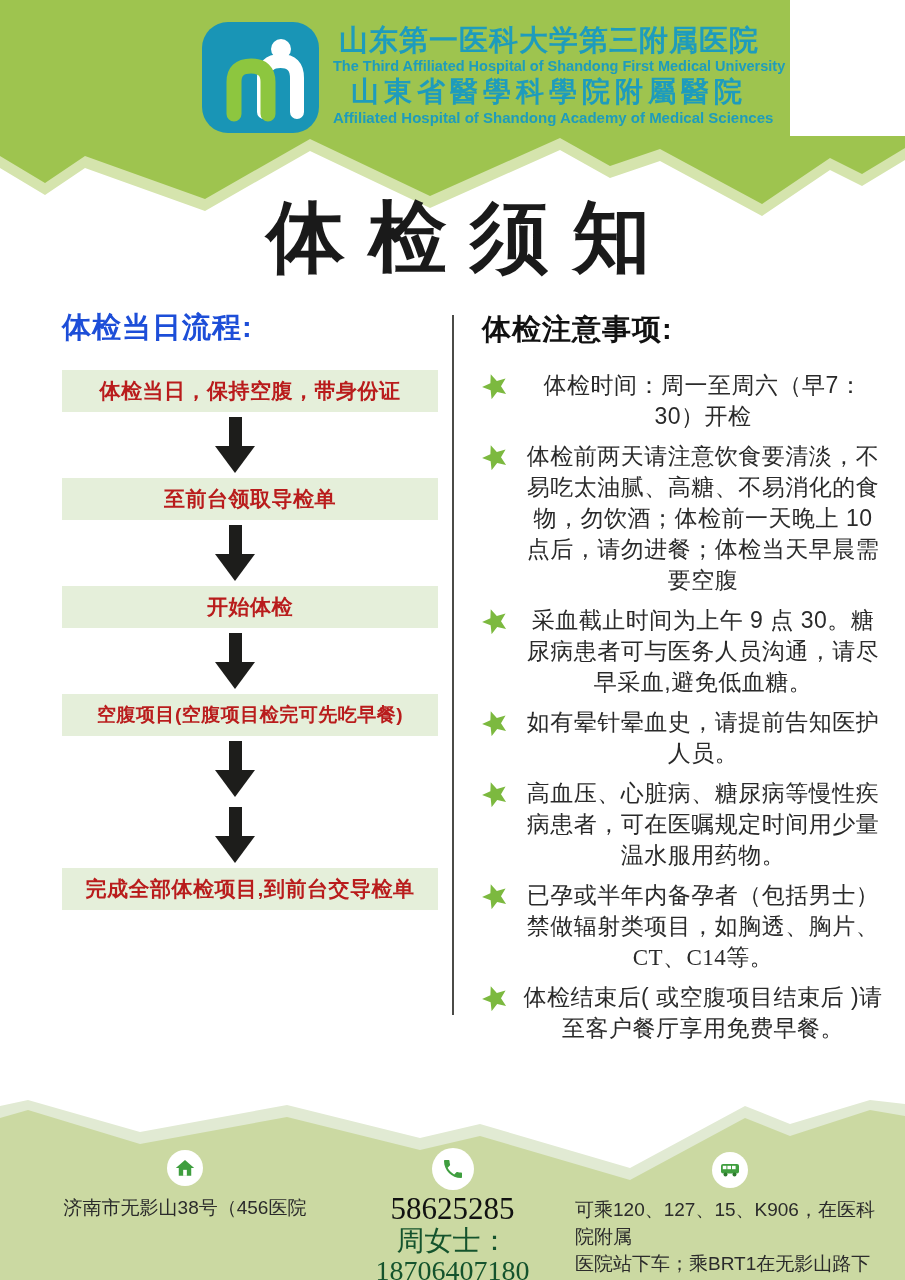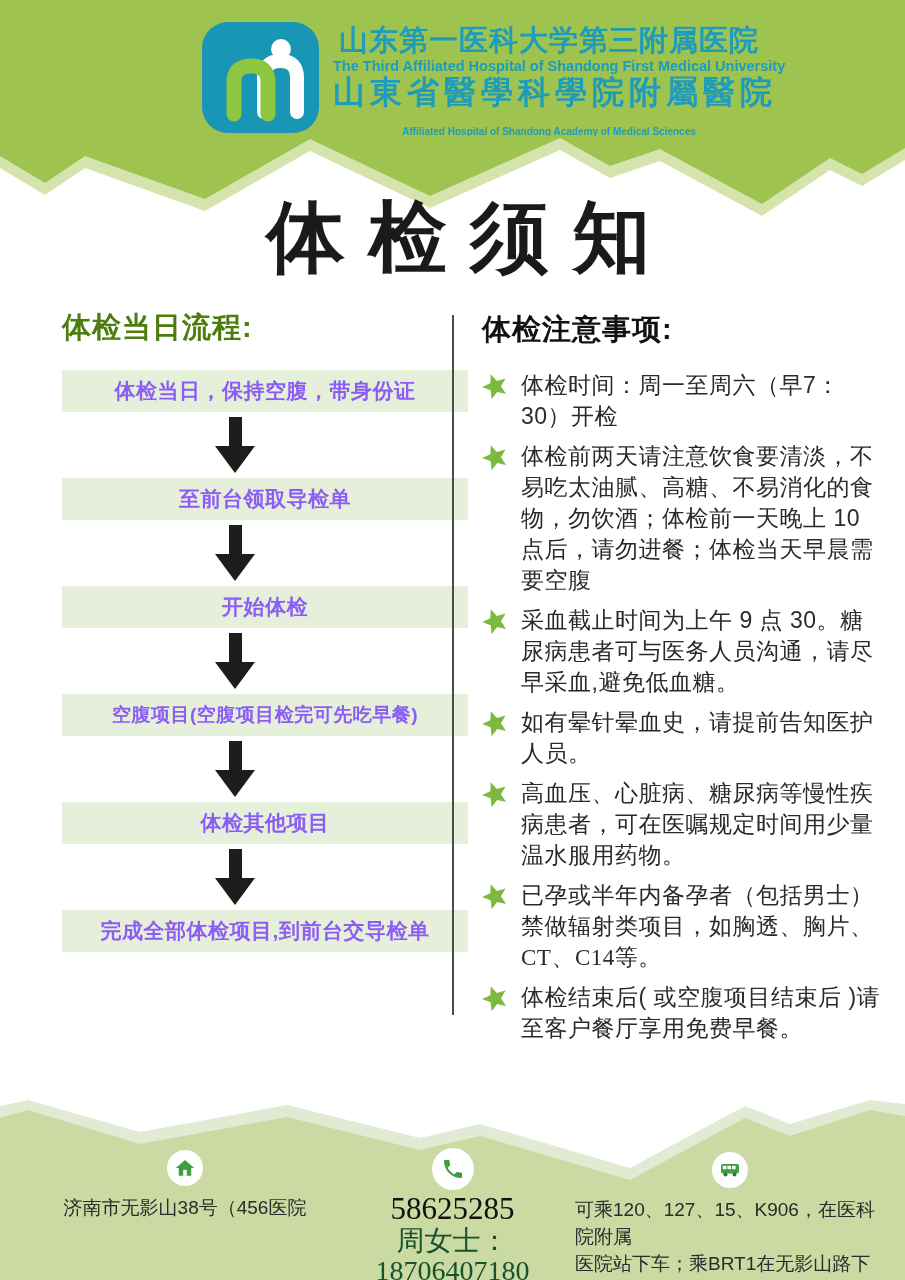--- a/index.html
+++ b/index.html
@@ -1,52 +1,52 @@
 <!DOCTYPE html>
 <html><head>
 <meta charset="utf-8">
 <style>
   * { margin:0; padding:0; box-sizing:border-box; }
   body { width:905px; height:1280px; font-family:"Liberation Sans", sans-serif; }
   .poster { position:relative; width:905px; height:1280px; background:#ffffff; overflow:hidden; }
 
   
-  .header { position:absolute; top:0; left:0; width:905px; height:136px; background:#9ec44f; }
+  .header { position:absolute; top:0; left:0; width:790px; height:136px; background:#9ec44f; }
   .header-inner { position:absolute; left:202px; top:22px; display:flex; gap:14px; }
   .logo-tile { width:117px; height:111px; flex-shrink:0; }
   .name-block { width:432px; text-align:center; color:#1e9cbc; }
   .name-cn1 { font-family:"Liberation Serif", serif; font-weight:bold; font-size:29px; letter-spacing:1px; line-height:36px; white-space:nowrap; }
   .name-en1 { font-weight:bold; font-size:14.5px; line-height:17px; white-space:nowrap; }
-  .name-cn2 { font-family:"Liberation Serif", serif; font-weight:bold; font-size:32px; letter-spacing:5px; line-height:34px; white-space:nowrap; }
-  .name-en2 { font-weight:bold; font-size:10px; line-height:17px; white-space:nowrap;margin-top:14px; }
+  .name-cn2 { font-family:"Liberation Serif", serif; font-weight:bold; font-size:28px; letter-spacing:5px; line-height:34px; white-space:nowrap; }
+  .name-en2 { font-weight:bold; font-size:15px; line-height:17px; white-space:nowrap; }
 
   .top-zigzag { position:absolute; top:136px; left:0; display:block; }
 
   
   .title { position:absolute; top:186px; left:0; width:905px; text-align:center;
            font-size:78px; font-weight:bold; color:#1a1a1a; letter-spacing:24px; padding-left:36px; }
 
   
   .flow-col { position:absolute; left:62px; top:308px; width:346px; }
-  .flow-heading { font-size:29px; font-weight:bold; color:#4d7c0f; margin-bottom:22px; letter-spacing:1px; }
-  .flow-box { width:406px; height:42px; background:#e5efda; display:flex; align-items:center; justify-content:center;
-              font-size:21px; font-weight:bold; color:#8b5cf6; letter-spacing:0.5px; }
+  .flow-heading { font-size:29px; font-weight:bold; color:#1d4ed8; margin-bottom:22px; letter-spacing:1px; }
+  .flow-box { width:376px; height:42px; background:#e5efda; display:flex; align-items:center; justify-content:center;
+              font-size:21px; font-weight:bold; color:#b91c1c; letter-spacing:0.5px; }
   .flow-box.small { font-size:19px; }
   .flow-arrow { height:66px; display:flex; flex-direction:column; align-items:center; justify-content:center; }
   .flow-arrow .stem { width:13px; height:29px; background:#1d1d1b; }
   .flow-arrow .head { width:0; height:0; border-left:20px solid transparent; border-right:20px solid transparent; border-top:27px solid #1d1d1b; }
 
   
   .divider { position:absolute; left:452px; top:315px; width:2px; height:700px; background:#4b4b47; }
 
   
   .notes-col { position:absolute; left:482px; top:310px; width:403px; }
   .notes-heading { font-size:29px; font-weight:bold; color:#111; margin-bottom:20px; letter-spacing:1px; }
   .notes-list { list-style:none; }
-  .note-item { display:flex; gap:13px; margin-bottom:9px; }
+  .note-item { display:flex; gap:13px; margin-bottom:9px;text-align:center; }
   .note-star { flex-shrink:0; margin-top:3px; }
   .note-text { font-size:23px; line-height:31px; color:#2a2a2a; letter-spacing:0.5px; }
   .note-item:nth-child(6) .note-text { font-weight:normal; font-family:"Liberation Serif", serif; }
 
   
   .footer-zigzag { position:absolute; top:1100px; left:0; display:block; }
   .footer-solid { position:absolute; top:1184px; left:0; width:905px; height:96px; background:#cbd9a2; }
   .f-col { position:absolute; color:#2b2b2b; }
   .f-icon-circle { background:#ffffff; border-radius:50%; display:flex; align-items:center; justify-content:center; margin:0 auto; }
   .f-addr { left:40px; top:1150px; width:290px; text-align:center; }
@@ -105,21 +105,20 @@
     <div class="flow-box">开始体检</div>
     <div class="flow-arrow">
         <div class="stem"></div>
         <div class="head"></div>
       </div>
     <div class="flow-box small">空腹项目(空腹项目检完可先吃早餐)</div>
     <div class="flow-arrow">
         <div class="stem"></div>
         <div class="head"></div>
       </div>
-    <div class="flow-box">体检其他项目</div>
     <div class="flow-arrow">
         <div class="stem"></div>
         <div class="head"></div>
       </div>
     <div class="flow-box">完成全部体检项目,到前台交导检单</div>
   </div>
 
   <div class="divider"></div>
 
   <div class="notes-col">

